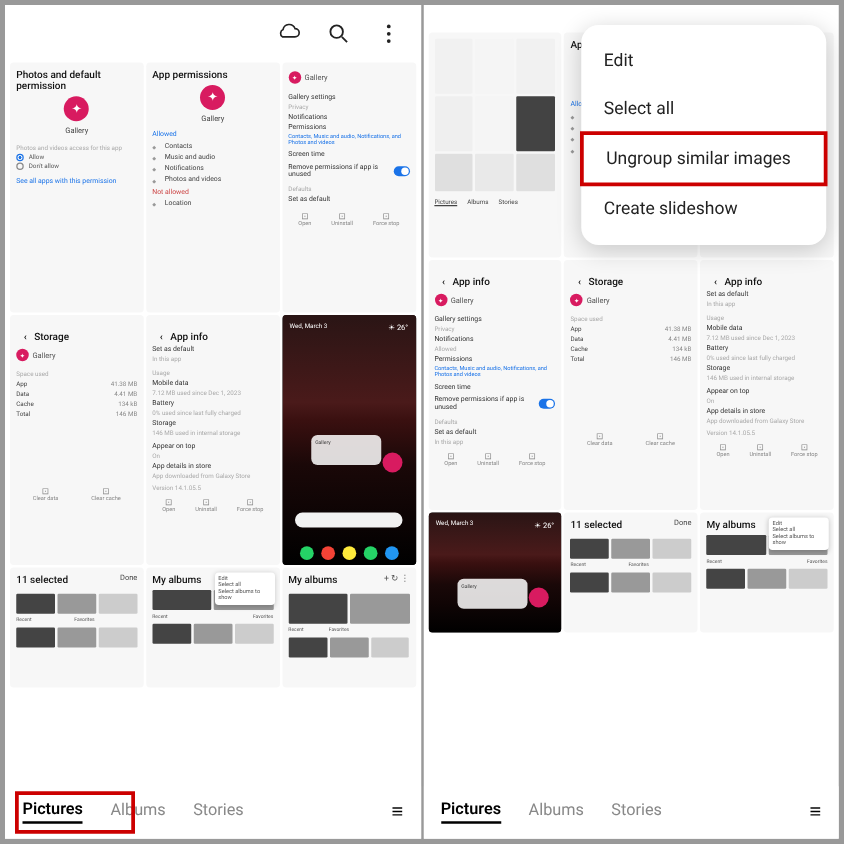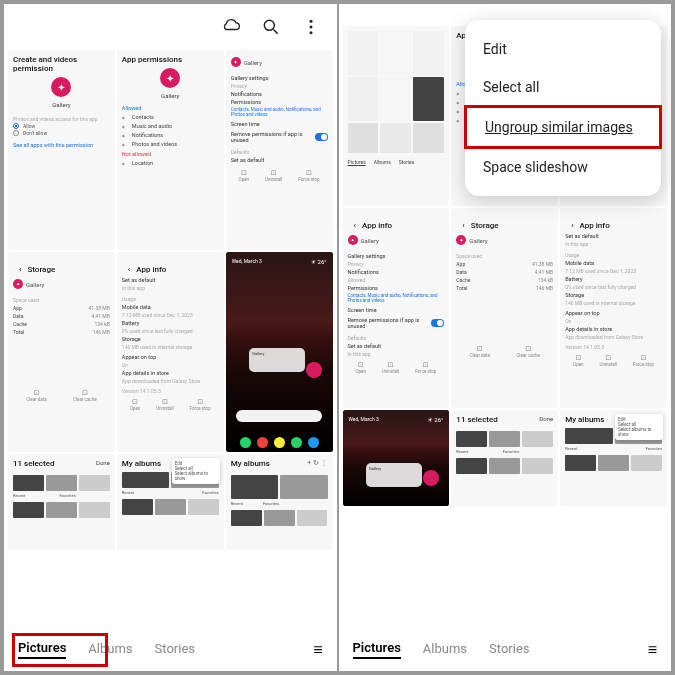--- a/index.html
+++ b/index.html
@@ -44,21 +44,21 @@
     .tab { font-size: 13px; color: #888; margin-right: 22px; padding-bottom: 2px; }
     .tab.active { color: #000; font-weight: 600; border-bottom: 2px solid #000; }
     .hamburger { margin-left: auto; font-size: 16px; color: #000; }
     
     .highlight-box { border: 3px solid #c00; position: absolute; pointer-events: none; }
     
     .arrow { position: absolute; top: 42px; left: 278px; width: 40px; height: 90px; pointer-events: none; }
     
     .menu-popup { position: absolute; top: 16px; right: 10px; width: 196px; background: #fff; border-radius: 14px; box-shadow: 0 4px 20px rgba(0,0,0,.2); padding: 10px 0; z-index: 10; }
     .menu-item { padding: 11px 18px; font-size: 14px; color: #222; }
-    .menu-item.hl { border: 3px solid #c00; margin: -1px; text-decoration: underline; }
+    .menu-item.hl { border: 3px solid #c00; margin: -1px; }
     
     .dark-thumb { background: #1a1a1a; color: #fff; padding: 0; }
     .home-screen { background: linear-gradient(180deg, #2a1515 0%, #4a1a1a 35%, #3a1010 42%, #1a0808 60%, #000 100%); height: 100%; position: relative; }
     .home-widget { position: absolute; top: 48%; left: 22%; width: 56px; height: 24px; background: rgba(255,255,255,.85); border-radius: 5px; font-size: 4px; color: #333; padding: 3px; }
     .home-pink { position: absolute; top: 55%; right: 10%; width: 16px; height: 16px; background: #d81b60; border-radius: 50%; }
     .home-search { position: absolute; bottom: 30px; left: 10%; right: 10%; height: 12px; background: rgba(255,255,255,.95); border-radius: 6px; }
     .home-dock { position: absolute; bottom: 4px; left: 0; right: 0; display: flex; justify-content: center; gap: 6px; }
     .home-dock span { width: 11px; height: 11px; border-radius: 50%; }
     .home-temp { position: absolute; top: 6px; right: 6px; font-size: 6px; }
     .home-time { position: absolute; top: 6px; left: 6px; font-size: 5px; }
@@ -99,21 +99,21 @@
 
     <svg class="arrow" viewBox="0 0 40 90">
       <path d="M 5 85 Q 8 50 26 8" stroke="#e30000" stroke-width="3" fill="none"></path>
       <path d="M 26 8 L 18 16 M 26 8 L 32 20" stroke="#e30000" stroke-width="3" fill="none"></path>
       <path d="M 26 8 L 20 14 L 30 18 Z" fill="#e30000"></path>
     </svg>
 
     <div class="grid3">
 
       <div class="thumb">
-        <div class="thumb-title">Create and videos permission</div>
+        <div class="thumb-title">Photos and default permission</div>
         <div class="gallery-icon"></div>
         <div class="gallery-label">Gallery</div>
         <div style="margin-top:8px" class="thumb-faint">Photos and videos access for this app</div>
         <div class="radio-row">
             <span class="radio-dot on"></span>
             <span>Allow</span>
           </div>
         <div class="radio-row">
             <span class="radio-dot"></span>
             <span>Don't allow</span>
@@ -307,21 +307,21 @@
     <div class="highlight-box" style="bottom:4px;left:8px;width:96px;height:34px"></div>
   </div>
 
   <div class="phone">
     <div class="topbar" style="height:22px"></div>
 
     <div class="menu-popup">
       <div class="menu-item">Edit</div>
       <div class="menu-item">Select all</div>
       <div class="menu-item hl">Ungroup similar images</div>
-      <div class="menu-item">Space slideshow</div>
+      <div class="menu-item">Create slideshow</div>
     </div>
 
     <div class="grid3">
 
       <div class="thumb blur-thumb" style="height:180px">
         <div class="grid-imgs" style="grid-template-columns:1fr 1fr 1fr;margin:0">
             <span style="height:44px;background:#f0f0f0"></span>
             <span style="height:44px;background:#f5f5f5"></span>
             <span style="height:44px;background:#f0f0f0"></span>
             <span style="height:44px;background:#eee"></span>

